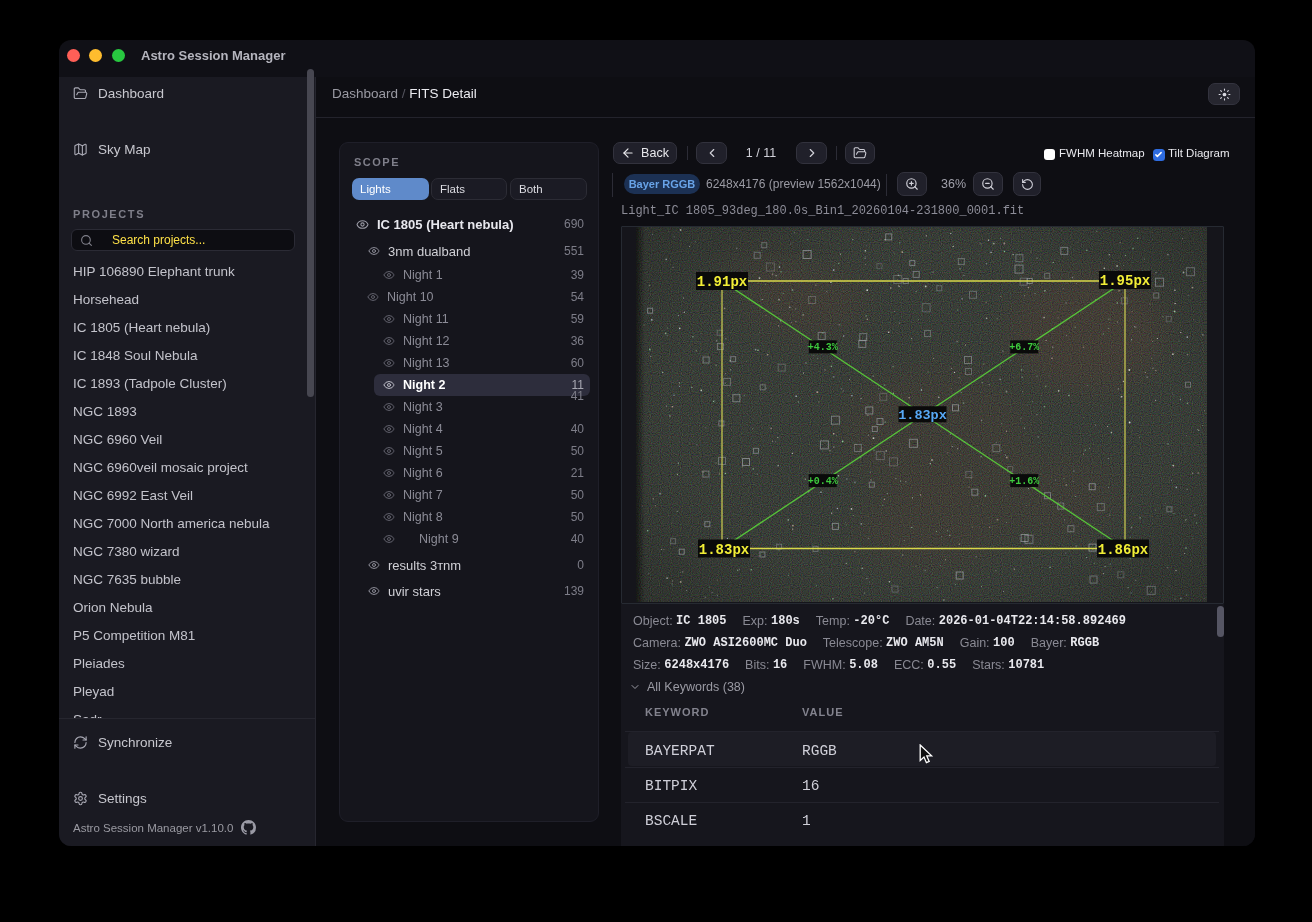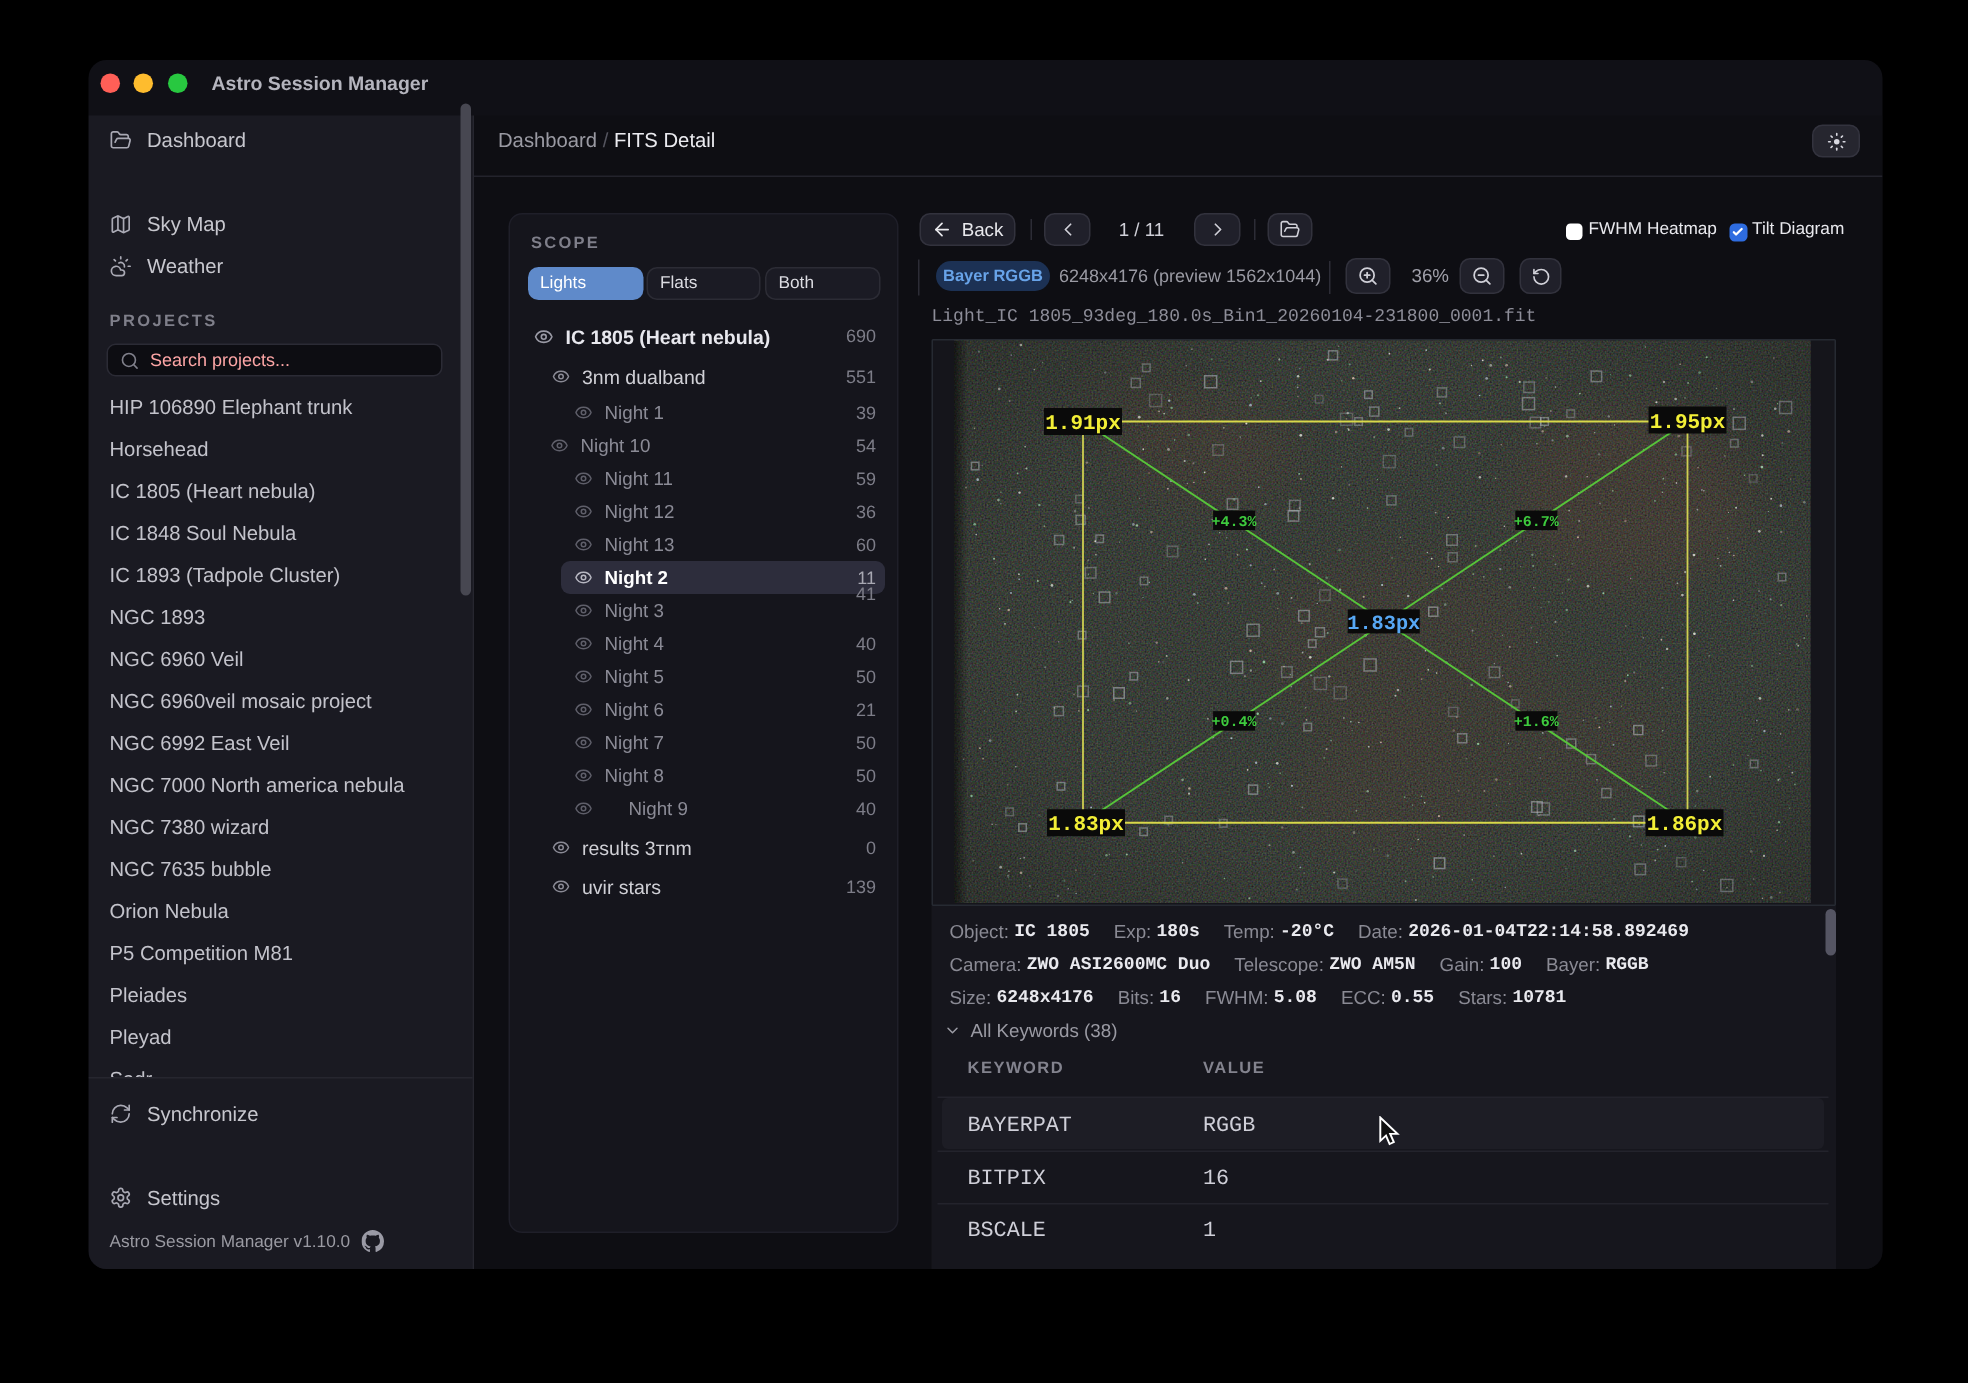--- a/index.html
+++ b/index.html
@@ -35,40 +35,29 @@
         <span class="lbl">Dashboard</span>
       </div>
       <div class="navrow" style="top:58px">
         <svg width="15" height="15" viewBox="0 0 24 24" fill="none" stroke="#a9a9b4" stroke-width="1.8" stroke-linecap="round" stroke-linejoin="round">
           <path d="M14.106 5.553a2 2 0 0 0 1.788 0l3.659-1.83A1 1 0 0 1 21 4.619v12.764a1 1 0 0 1-.553.894l-4.553 2.277a2 2 0 0 1-1.788 0l-4.212-2.106a2 2 0 0 0-1.788 0l-3.659 1.83A1 1 0 0 1 3 19.381V6.618a1 1 0 0 1 .553-.894l4.553-2.277a2 2 0 0 1 1.788 0z"></path>
           <path d="M15 5.764v15"></path>
           <path d="M9 3.236v15"></path>
         </svg>
         <span class="lbl">Sky Map</span>
       </div>
-      <div class="navrow" style="top:86px">
-        <svg width="15" height="15" viewBox="0 0 24 24" fill="none" stroke="#a9a9b4" stroke-width="1.8" stroke-linecap="round" stroke-linejoin="round">
-          <path d="M12 2v2"></path>
-          <path d="m4.93 4.93 1.41 1.41"></path>
-          <path d="M20 12h2"></path>
-          <path d="m19.07 4.93-1.41 1.41"></path>
-          <path d="M15.947 12.65a4 4 0 0 0-5.925-4.128"></path>
-          <path d="M13 22H7a5 5 0 1 1 4.9-6H13a3 3 0 0 1 0 6Z"></path>
-        </svg>
-        <span class="lbl">Weather</span>
-      </div>
       <div class="abs" style="left:14px;top:131px;font-size:11px;font-weight:bold;letter-spacing:1.6px;color:#7f7f8a">PROJECTS</div>
       <div class="abs" style="left:12px;top:152px;width:224px;height:22px;background:#0d0d12;border:1px solid #2b2b35;border-radius:6px;display:flex;align-items:center">
         <span style="margin-left:8px;display:flex">
           <svg width="13" height="13" viewBox="0 0 24 24" fill="none" stroke="#80808b" stroke-width="2" stroke-linecap="round" stroke-linejoin="round">
             <circle cx="11" cy="11" r="8"></circle>
             <path d="m21 21-4.35-4.35"></path>
           </svg>
         </span>
-        <span style="margin-left:7px;font-size:12px;color:#fca5a5">Search projects...</span>
+        <span style="margin-left:19px;font-size:12px;color:#fde047">Search projects...</span>
       </div>
       <div class="abs" style="left:0;top:180px;width:256px;height:461px;overflow:hidden">
         <div class="proj" style="top:0px">HIP 106890 Elephant trunk</div>
         <div class="proj" style="top:28px">Horsehead</div>
         <div class="proj" style="top:56px">IC 1805 (Heart nebula)</div>
         <div class="proj" style="top:84px">IC 1848 Soul Nebula</div>
         <div class="proj" style="top:112px">IC 1893 (Tadpole Cluster)</div>
         <div class="proj" style="top:140px">NGC 1893</div>
         <div class="proj" style="top:168px">NGC 6960 Veil</div>
         <div class="proj" style="top:196px">NGC 6960veil mosaic project</div>

